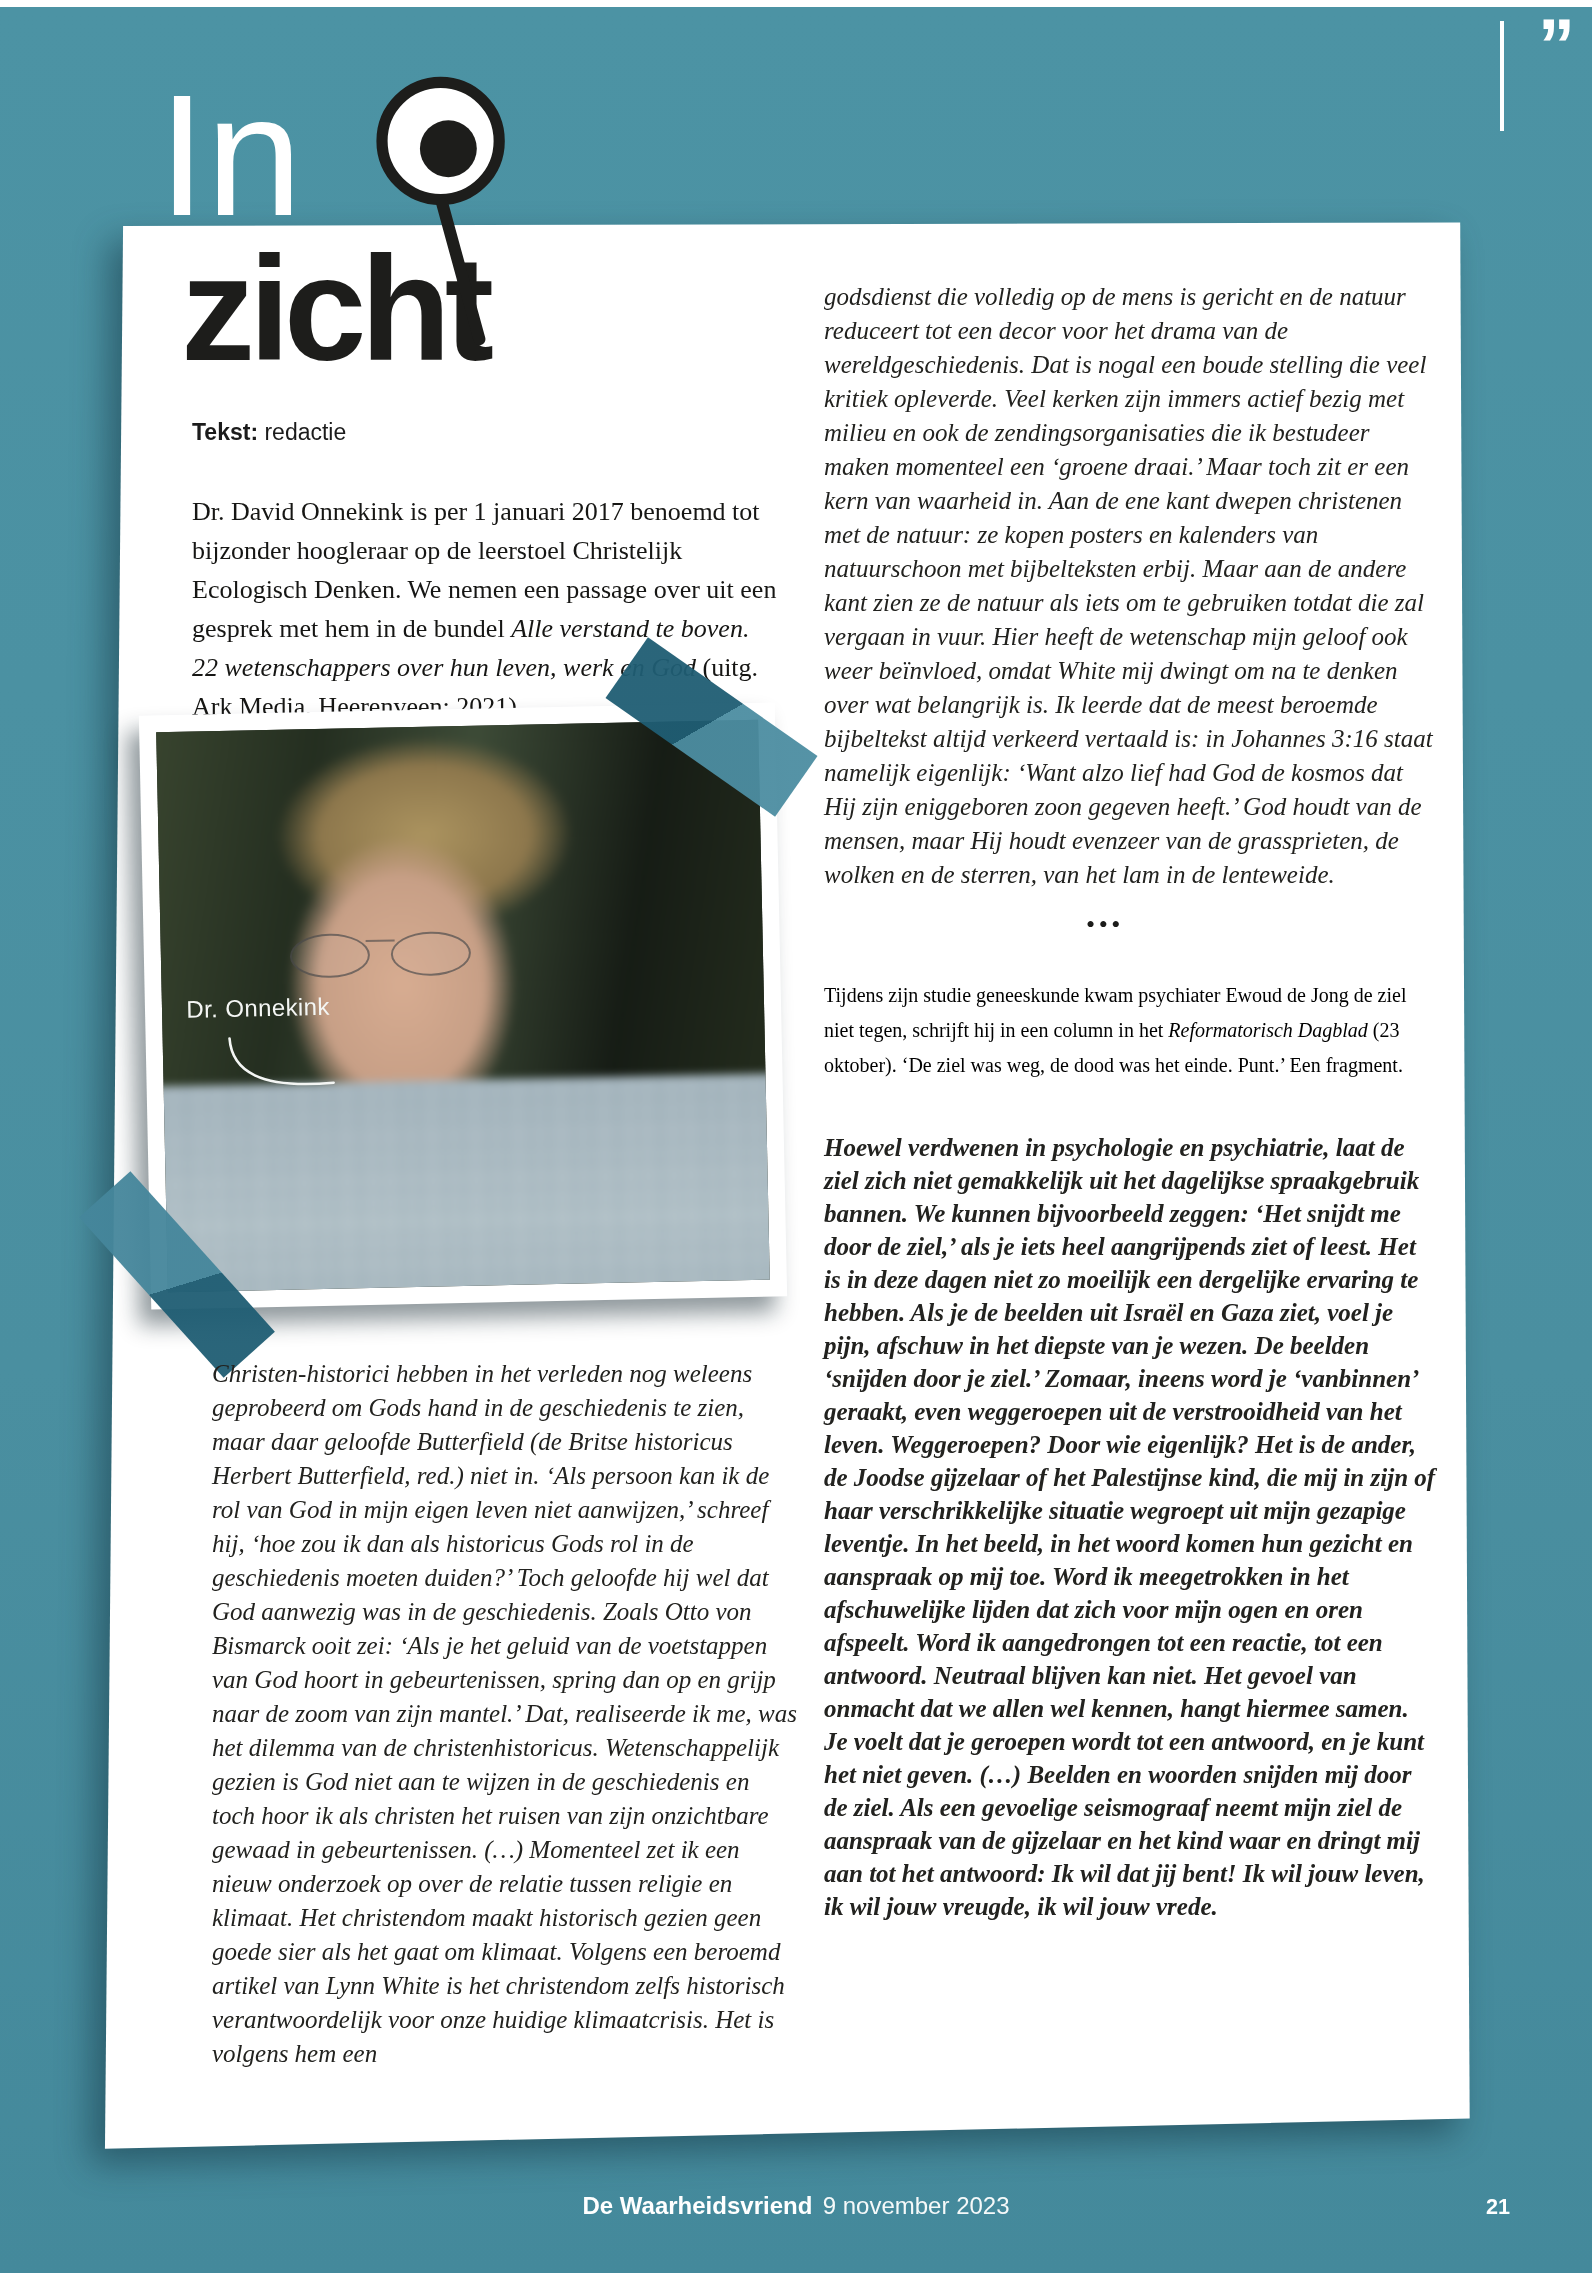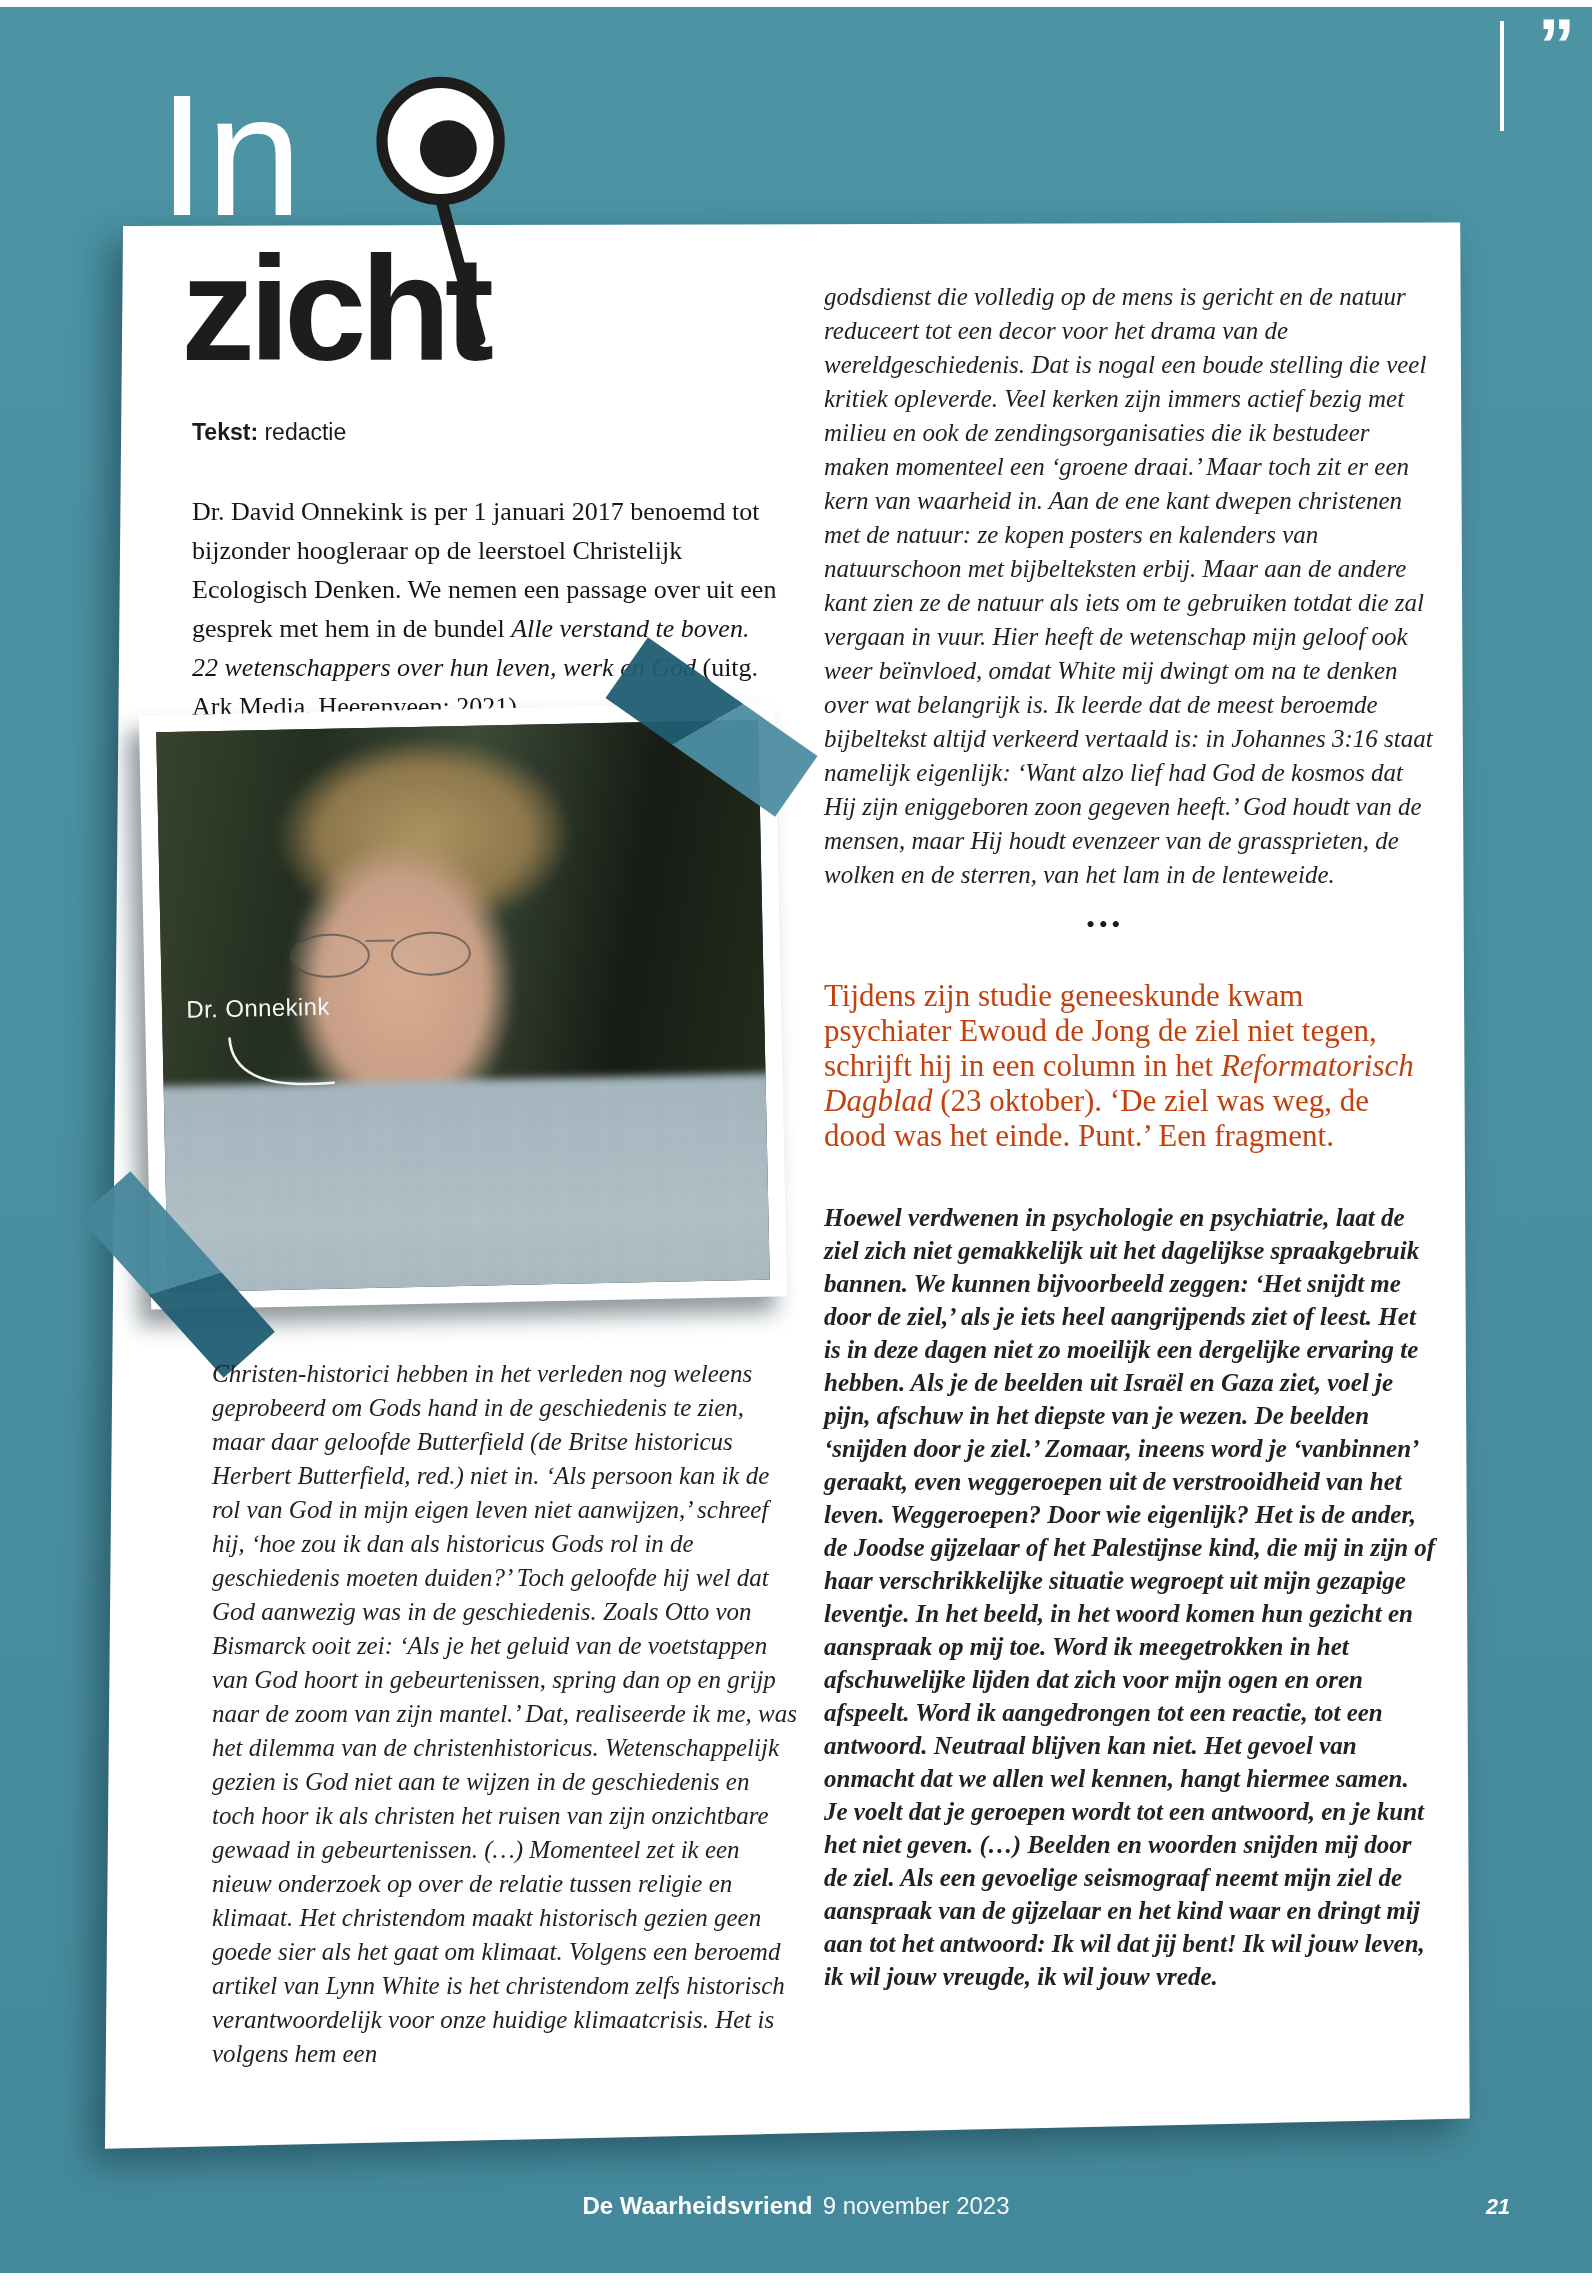--- a/index.html
+++ b/index.html
@@ -60,21 +60,21 @@
   .intro .ital{font-style:italic;}
   .col{font-size:25px;line-height:34px;text-align:left;}
   .col-left{left:192px;top:1357px;width:585px;font-style:italic;margin-left:20px;}
   .col-right{left:824px;top:280px;width:614px;}
   .col-right .block-italic{font-style:italic;}
   .divider-dots{
     display:block;text-align:center;font-style:normal;
     font-size:26px;letter-spacing:3.5px;color:#1c1c1a;
     margin-top:15.5px;margin-bottom:0;transform:translateX(-26px);
   }
-  .block-roman{font-style:normal;font-size:31px;line-height:35px;margin-top:36px;color:#c2410c;}
+  .block-roman{font-style:normal;font-size:20px;line-height:35px;margin-top:36px;color:#000000;}
   .block-roman .ital{font-style:italic;}
   .block-last{margin-top:48px;line-height:33px;font-weight:bold;}
 
   
   .photo{
     left:145px;top:709px;width:636px;height:594px;background:#ffffff;
     transform:rotate(-1.2deg);
     box-shadow:-12px 15.5px 22.4px rgba(8,28,38,0.45);
   }
   .photo-img{
@@ -132,21 +132,21 @@
     background:linear-gradient(295deg,#1f5d73 0 45%,#45869b 45% 100%);
   }
 
   
   .footer{
     left:0;top:2192px;width:1592px;display:flex;justify-content:center;
     align-items:baseline;gap:10.4px;color:#ffffff;
   }
   .footer .mag{font-weight:bold;font-size:24px;}
   .footer .date{font-size:24px;font-weight:300;opacity:0.95;}
-  .page-num{left:1486px;top:2194px;color:#ffffff;font-weight:bold;font-size:21.6px;font-style:italic;}
+  .page-num{left:1486px;top:2194px;color:#ffffff;font-weight:bold;font-size:21.6px;}
 </style>
 </head>
 <body>
 
 <div class="abs page-bg"></div>
 <div class="abs edge-strip edge-top"></div>
 <div class="abs edge-strip edge-bottom"></div>
 
 <div class="abs corner-rule"></div>
 <div class="abs corner-quote">”</div>

